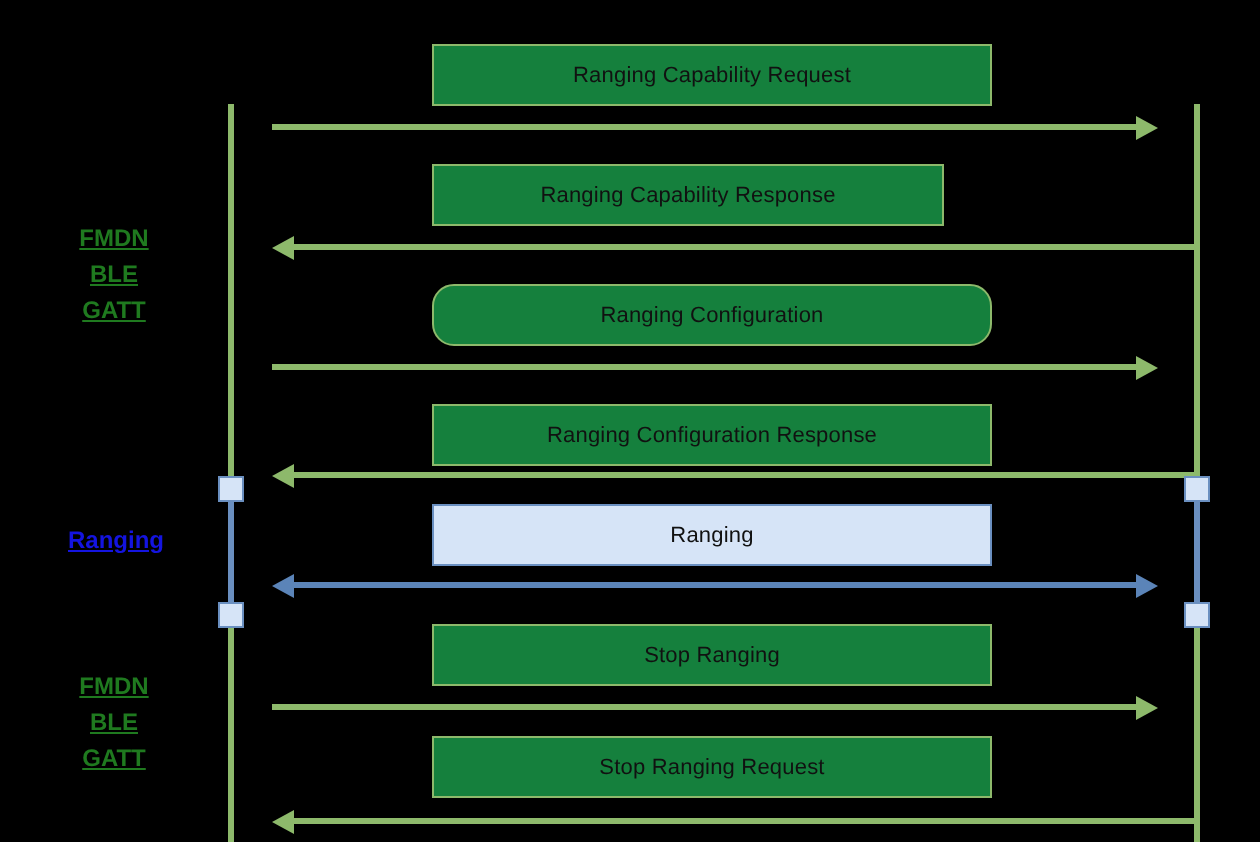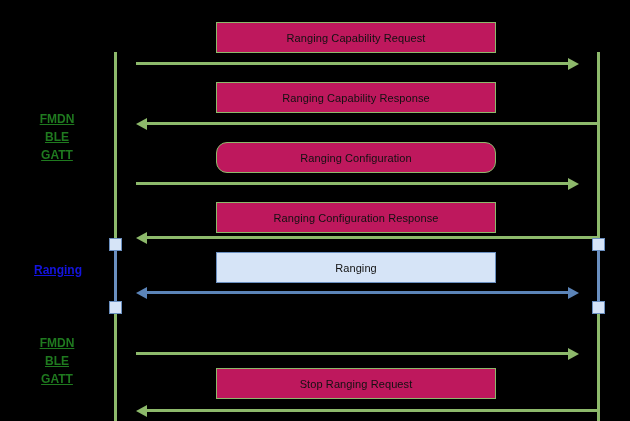--- a/index.html
+++ b/index.html
@@ -44,21 +44,21 @@
     box-sizing: border-box;
     display: flex;
     align-items: center;
     justify-content: center;
     font-size: 11px;
     color: #111111;
     letter-spacing: 0.1px;
     white-space: nowrap;
   }
   .msg-box.green {
-    background: #be185d;
+    background: #15803d;
     border: 1px solid #8db96b;
   }
   .msg-box.blue {
     background: #d6e4f7;
     border: 1px solid #6a8fc0;
   }
 
   
   .arrow-line {
     position: absolute;
@@ -119,21 +119,21 @@
     <div>BLE</div>
     <div>GATT</div>
   </div>
 
   <div class="msg-box green" style="left:216px; top:22px; width:280px;">
     <span>Ranging Capability Request</span>
   </div>
   <div class="arrow-line green" style="left:136px; top:62px; width:432px;"></div>
   <div class="arrow-head right green" style="left:568px; top:57.5px;"></div>
 
-  <div class="msg-box green" style="left:216px; top:82px; width:280px;">
+  <div class="msg-box green" style="left:216px; top:82px; width:256px;">
     <span>Ranging Capability Response</span>
   </div>
   <div class="arrow-line green" style="left:147px; top:122px; width:450px;"></div>
   <div class="arrow-head left green" style="left:136px; top:117.5px;"></div>
 
   <div class="msg-box green" style="left:216px; top:142px; width:280px;border-radius:11px;">
     <span>Ranging Configuration</span>
   </div>
   <div class="arrow-line green" style="left:136px; top:182px; width:432px;"></div>
   <div class="arrow-head right green" style="left:568px; top:177.5px;"></div>
@@ -149,20 +149,23 @@
   <div class="activation" style="left:109px; top:301px;"></div>
   <div class="activation" style="left:592px; top:301px;"></div>
 
   <div class="msg-box blue" style="left:216px; top:252px; width:280px;">
     <span>Ranging</span>
   </div>
   <div class="arrow-line blue" style="left:147px; top:291px; width:421px;"></div>
   <div class="arrow-head left blue" style="left:136px; top:286.5px;"></div>
   <div class="arrow-head right blue" style="left:568px; top:286.5px;"></div>
 
+  <div class="msg-box green" style="left:216px; top:312px; width:280px;">
+    <span>Stop Ranging</span>
+  </div>
   <div class="arrow-line green" style="left:136px; top:352px; width:432px;"></div>
   <div class="arrow-head right green" style="left:568px; top:347.5px;"></div>
 
   <div class="msg-box green" style="left:216px; top:368px; width:280px;">
     <span>Stop Ranging Request</span>
   </div>
   <div class="arrow-line green" style="left:147px; top:409px; width:450px;"></div>
   <div class="arrow-head left green" style="left:136px; top:404.5px;"></div>
 
 </div>

